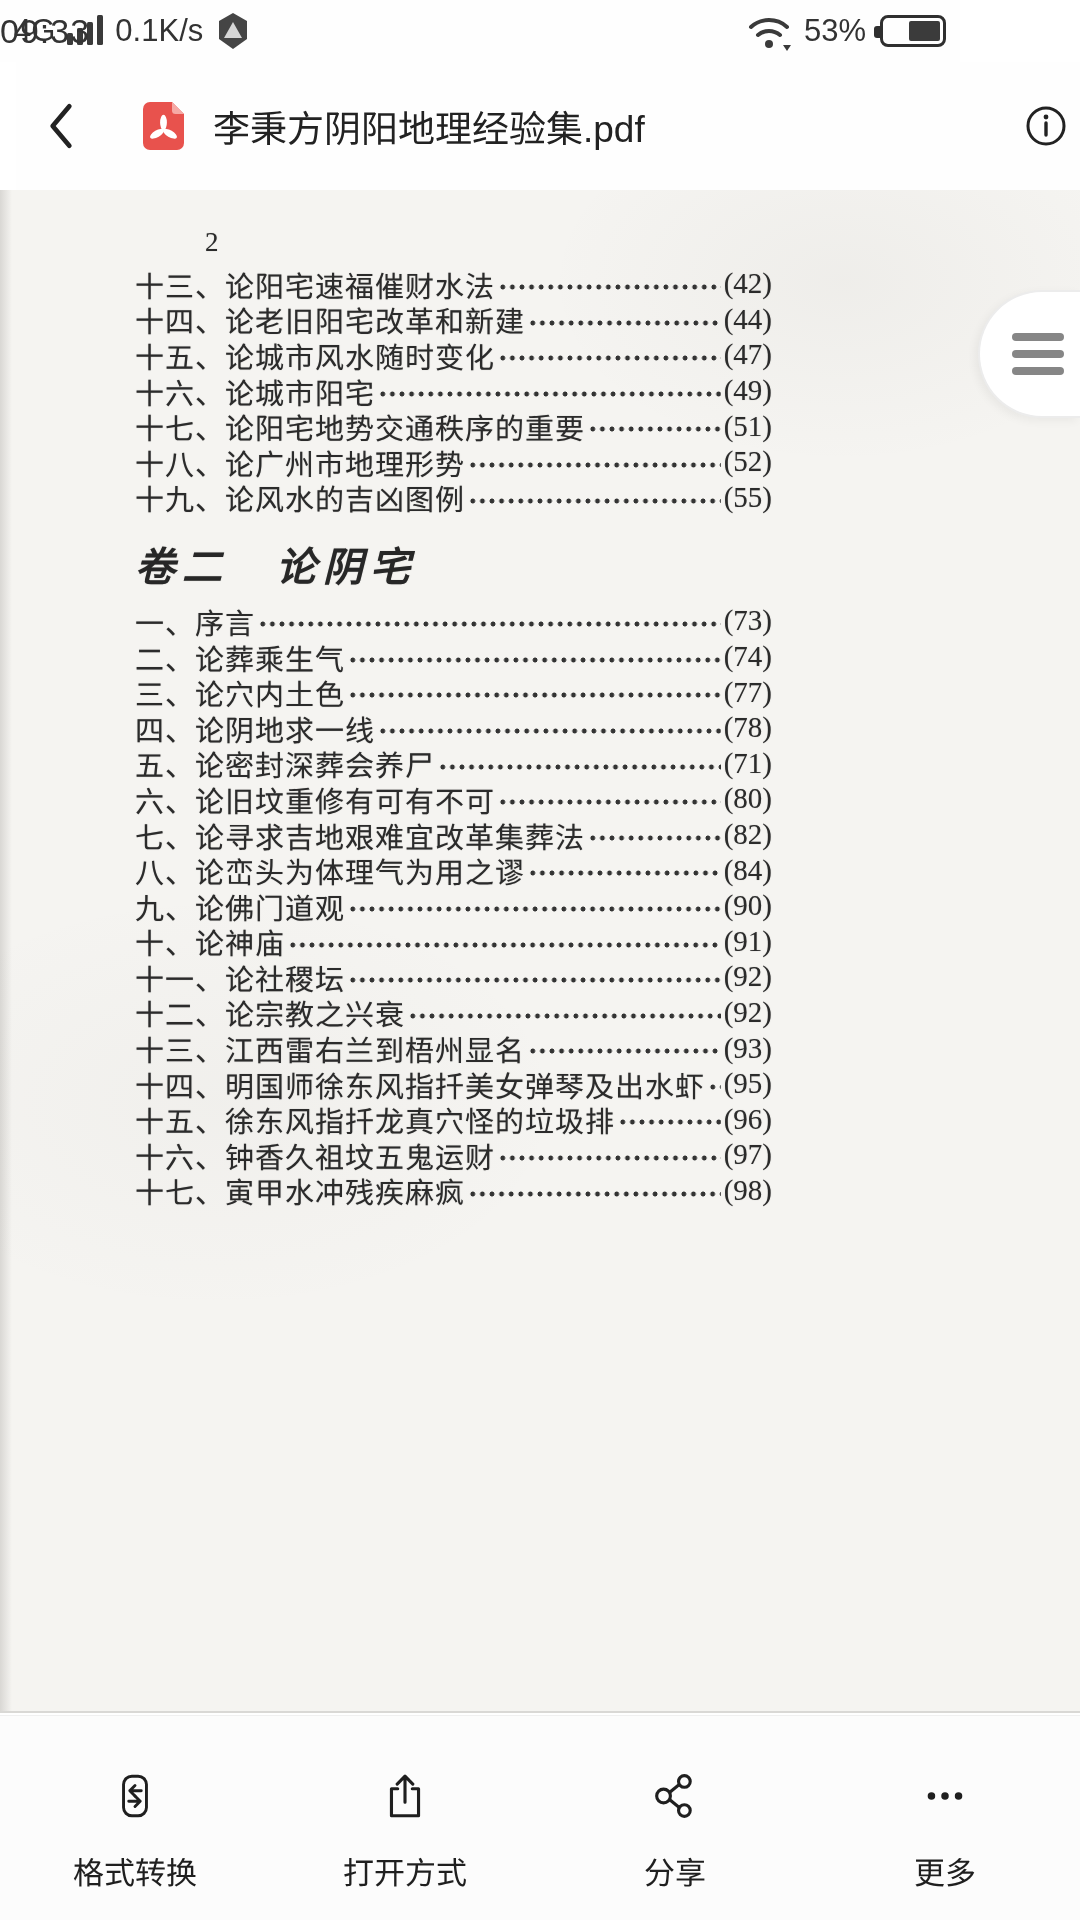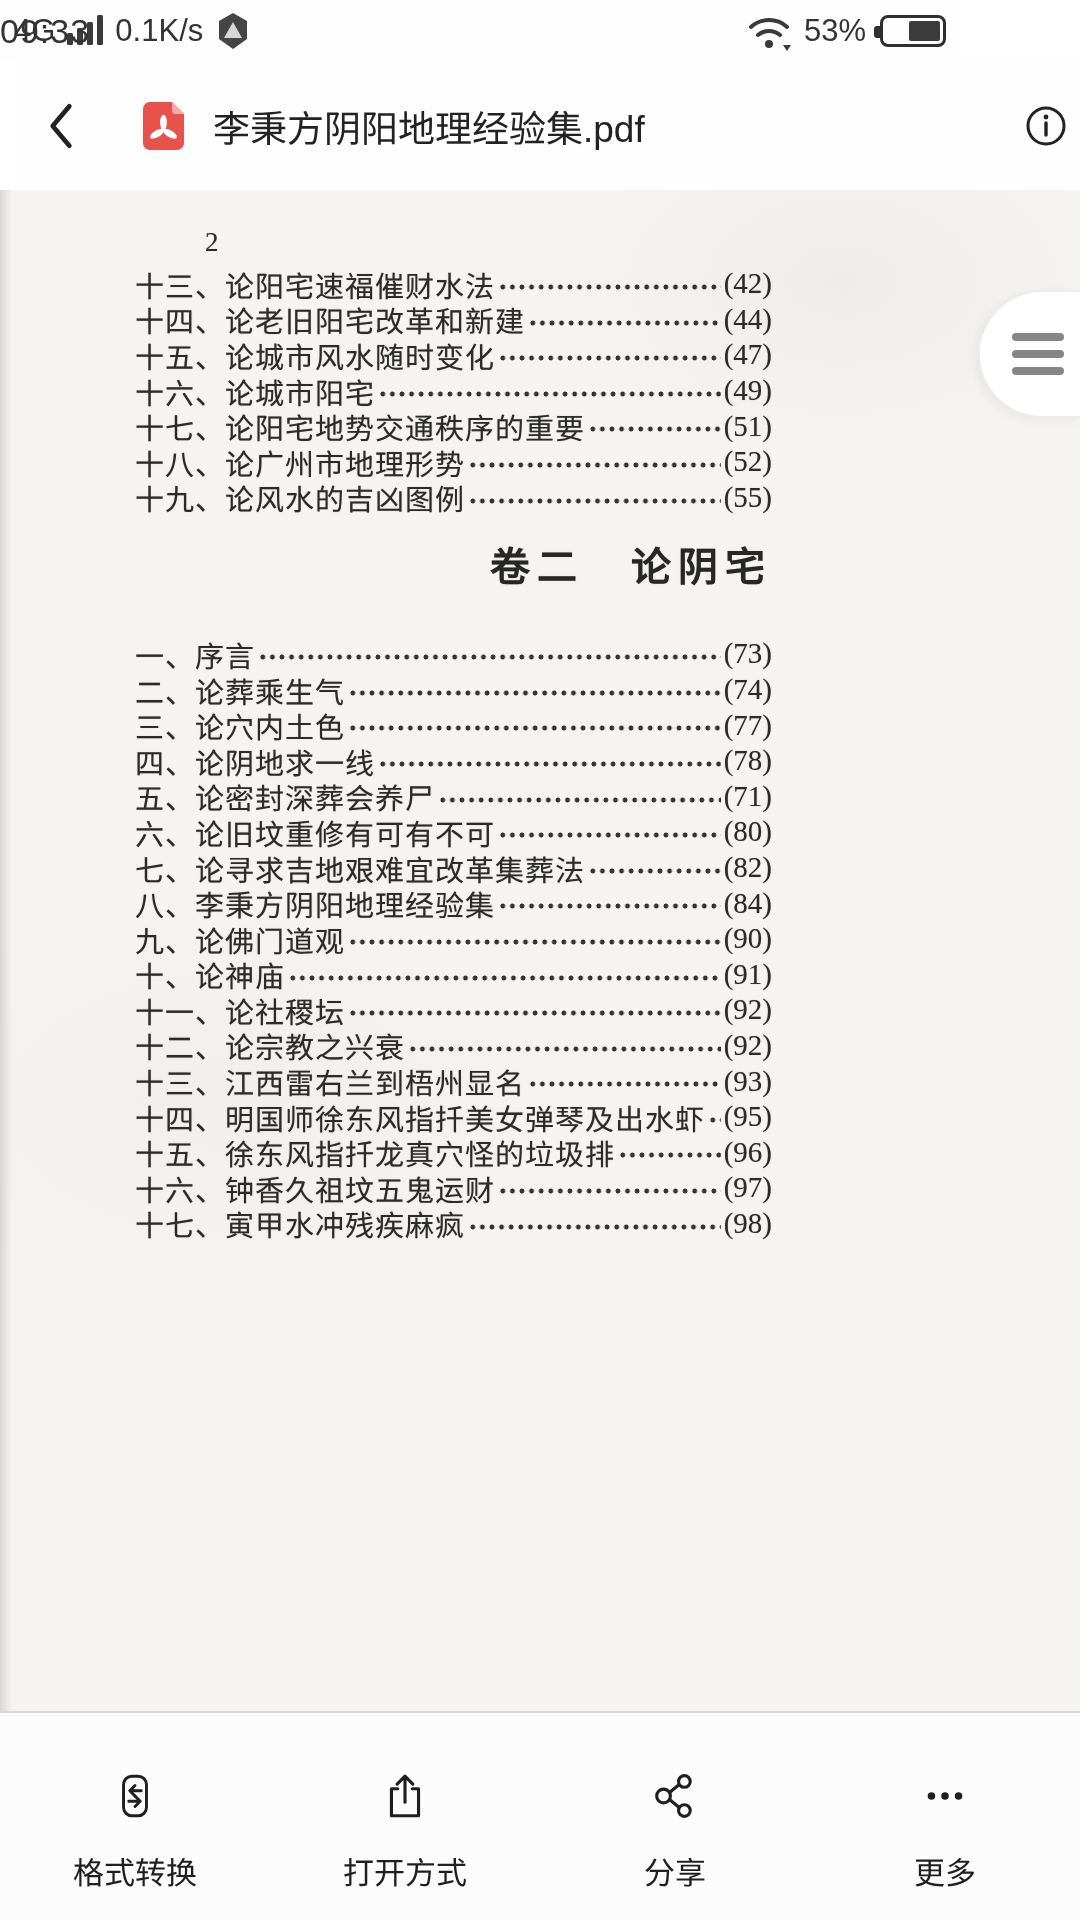--- a/index.html
+++ b/index.html
@@ -61,24 +61,24 @@
   .toc { margin-top:6px; }
   .toc-row { display:flex; align-items:center; height:35.6px; }
   .toc-label { white-space:nowrap; font-size:29px; letter-spacing:1px; }
   .toc-dots {
     flex:1; height:12px; margin:6px 3px 0 3px;
     background-image:radial-gradient(circle, #333 2.1px, transparent 2.7px);
     background-size:9.6px 9.6px; background-repeat:repeat-x; background-position:left center;
   }
   .toc-page { white-space:nowrap; font-size:29px; }
   .section-heading {
-    margin-top:30px; height:46px; line-height:46px; text-align:right;
-    font-size:40px; font-weight:bold; letter-spacing:7px; color:#272727;
-  }
-  .toc-lower { margin-top:45px; }
+    margin-top:30px; height:46px; line-height:46px; text-align:left;
+    font-size:40px; font-weight:bold; letter-spacing:7px; color:#272727;font-style:italic;
+  }
+  .toc-lower { margin-top:12px; }
 
   
   .outline-handle {
     position:absolute; top:290px; right:0; width:102px; height:128px;
     background:#ffffff; border:2px solid #ececec; border-right:none;
     border-radius:64px 0 0 64px;
     box-shadow:-3px 3px 10px rgba(0,0,0,0.05);
     display:flex; flex-direction:column; justify-content:center; gap:9px; padding-left:32px;
   }
   .outline-handle i { display:block; width:52px; height:8px; border-radius:4px; background:#868686; }
@@ -243,21 +243,21 @@
     <span class="toc-page">(80)</span>
   </div>
 
   <div class="toc-row">
     <span class="toc-label">七、论寻求吉地艰难宜改革集葬法</span>
     <span class="toc-dots"></span>
     <span class="toc-page">(82)</span>
   </div>
 
   <div class="toc-row">
-    <span class="toc-label">八、李秉方阴阳地理经验集</span>
+    <span class="toc-label">八、论峦头为体理气为用之谬</span>
     <span class="toc-dots"></span>
     <span class="toc-page">(84)</span>
   </div>
 
   <div class="toc-row">
     <span class="toc-label">九、论佛门道观</span>
     <span class="toc-dots"></span>
     <span class="toc-page">(90)</span>
   </div>
 

